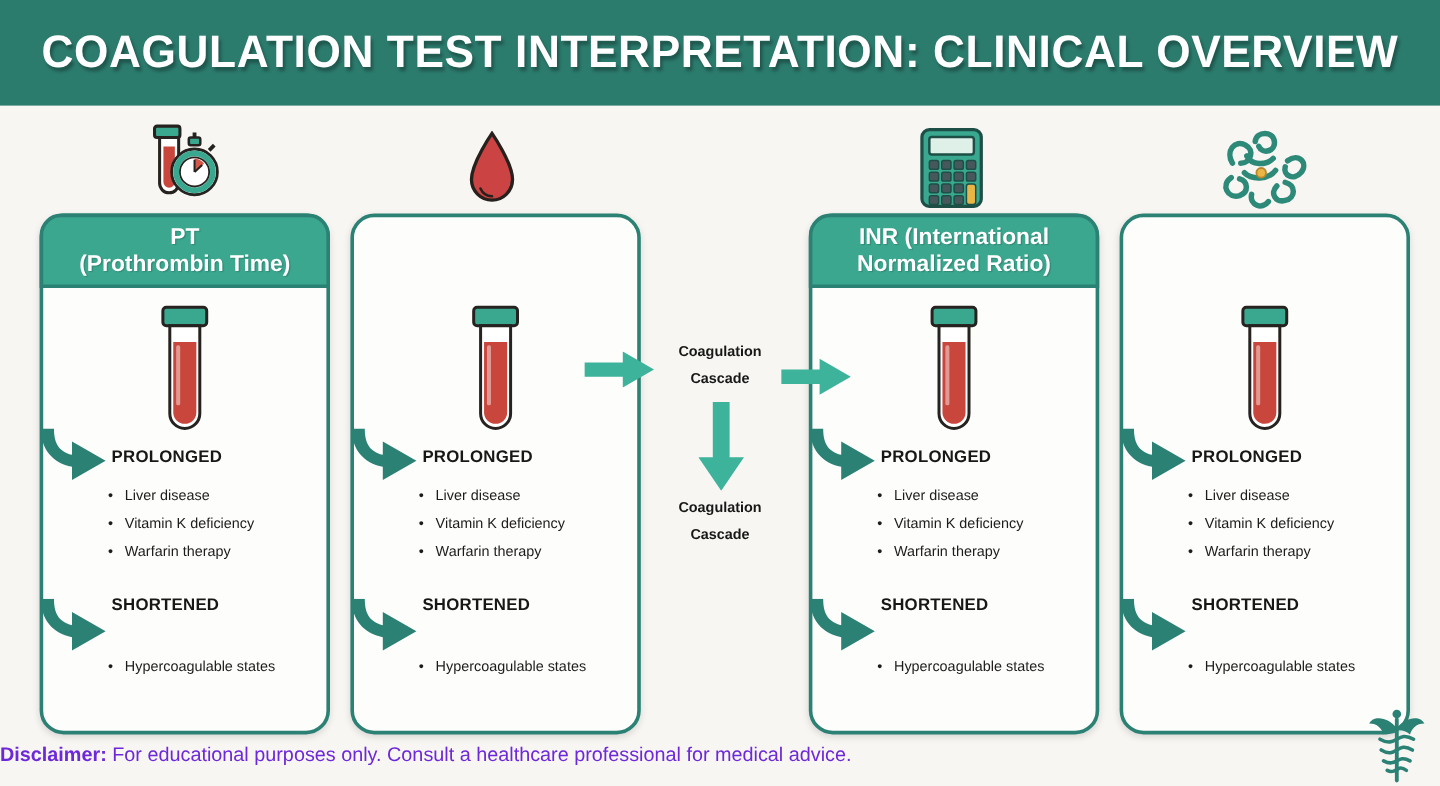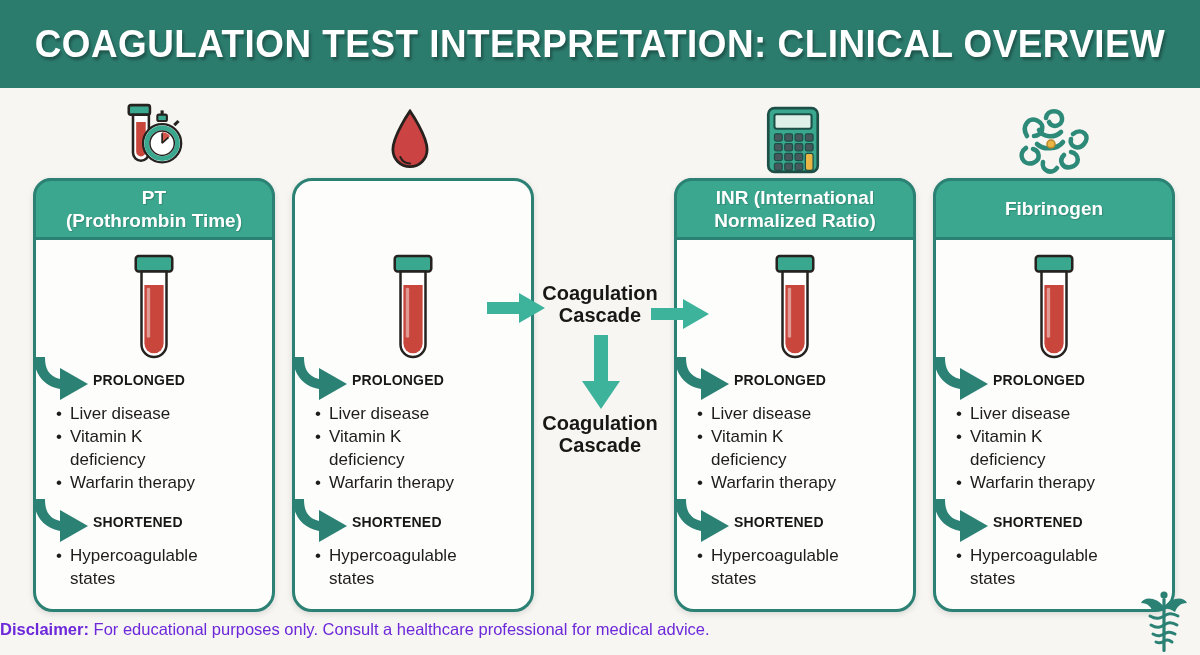--- a/index.html
+++ b/index.html
@@ -21,30 +21,30 @@
   .card-header{position:absolute;left:-3px;right:-3px;top:-3px;height:62px;
     background:#3ba78f;border:3px solid #2b8173;box-sizing:border-box;
     border-radius:18px 18px 0 0;display:flex;align-items:center;justify-content:center;
     color:#fff;font-weight:bold;font-size:19px;line-height:1.22;text-align:center;
     white-space:pre-line;text-shadow:1px 1px 1px rgba(0,0,0,.18);}
   .tube{position:absolute;left:50%;transform:translateX(-50%);top:72px;}
   .curve-arrow{position:absolute;left:-4px;width:57px;height:45px;}
   .ca1{top:176px}.ca2{top:318px}
   .sec-heading{position:absolute;left:57px;font-size:14px;font-weight:bold;color:#171715;
     letter-spacing:.2px;}
-  .sh1{top:191px}.sh2{top:333px}
-  .bullets{position:absolute;left:18px;margin:0;padding:0;list-style:none;
-    font-size:17px;line-height:23px;color:#1d1c1a;}
+  .sh1{top:191px}.sh2{top:314px}
+  .bullets{position:absolute;left:52px;margin:0;padding:0;list-style:none;
+    font-size:12px;line-height:23px;color:#1d1c1a;}
   .bl1{top:221px}.bl2{top:363px}
   .bullets li{position:relative;padding-left:16px;width:142px;}
   .bullets li::before{content:"\2022";position:absolute;left:2px;}
 
   
   .cascade-label{position:absolute;left:533px;width:134px;text-align:center;
-    font-weight:bold;font-size:20px;line-height:22px;color:#171715;white-space:pre-line;}
+    font-weight:bold;font-size:12px;line-height:22px;color:#171715;white-space:pre-line;}
   .cl-top{top:282px}.cl-bottom{top:412px}
   .flow{position:absolute;}
 
   
   .disclaimer{position:absolute;left:0;right:0;top:620px;
     font-size:16.5px;color:#6d28d9;}
   .disclaimer b{font-weight:bold;}
   .caduceus{position:absolute;left:1138px;top:590px;}
 </style>
 </head>
@@ -185,21 +185,20 @@
     <svg class="curve-arrow ca2" viewBox="0 0 57 45">
       <path d="M2,0 C2,17 12,29 28,32 L28,43 L56,27 L28,11 L28,22 C16,19 13,11 13,0 Z" fill="#2a8174"></path>
     </svg>
     <div class="sec-heading sh2">SHORTENED</div>
     <ul class="bullets bl2">
       <li>Hypercoagulable states</li>
     </ul>
   </div>
 
   <div class="card" style="left:933px">
-    <div class="card-header">Fibrinogen</div>
     <svg class="tube" width="50" height="110" viewBox="0 0 52 112">
       <rect x="7" y="2" width="38" height="16" rx="3" fill="#3aa78f" stroke="#25221f" stroke-width="2.6"></rect>
       <path d="M13,18 L13,94 A13,13 0 0 0 39,94 L39,18 Z" fill="#fff" stroke="#25221f" stroke-width="2.6"></path>
       <path d="M16,32 L16,93 A10,10 0 0 0 36,93 L36,32 Z" fill="#c8463c"></path>
       <rect x="18.5" y="35" width="3.5" height="52" rx="1.5" fill="#ffffff" opacity=".45"></rect>
     </svg>
     <svg class="curve-arrow ca1" viewBox="0 0 57 45">
       <path d="M2,0 C2,17 12,29 28,32 L28,43 L56,27 L28,11 L28,22 C16,19 13,11 13,0 Z" fill="#2a8174"></path>
     </svg>
     <div class="sec-heading sh1">PROLONGED</div>

